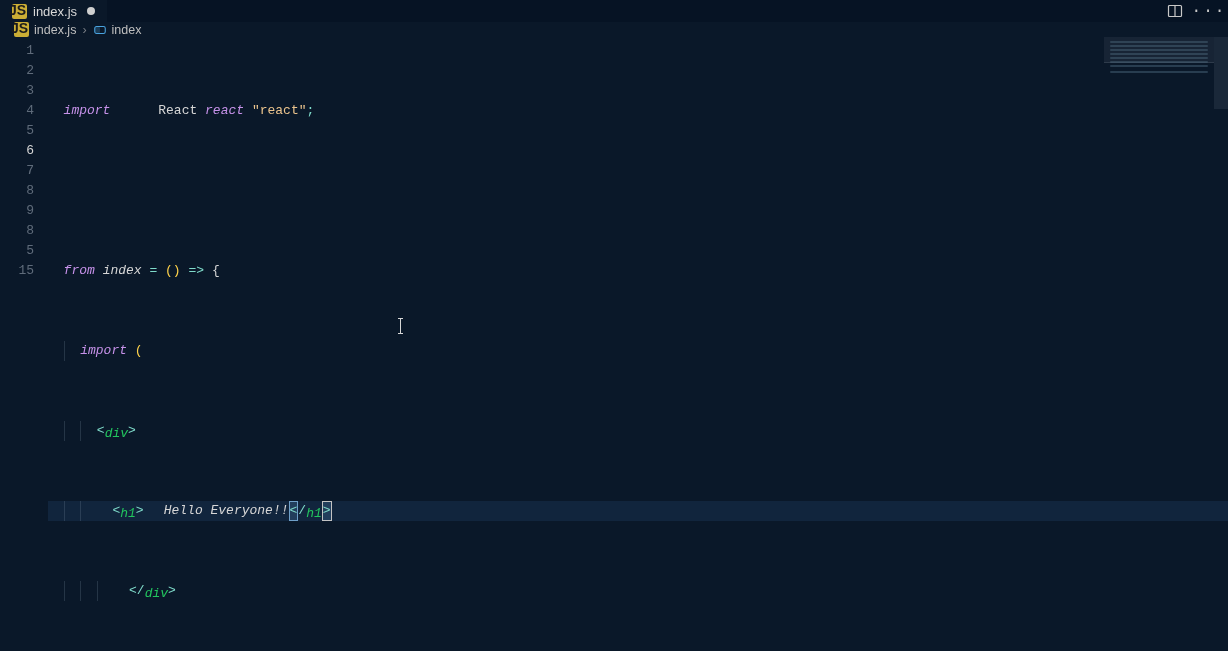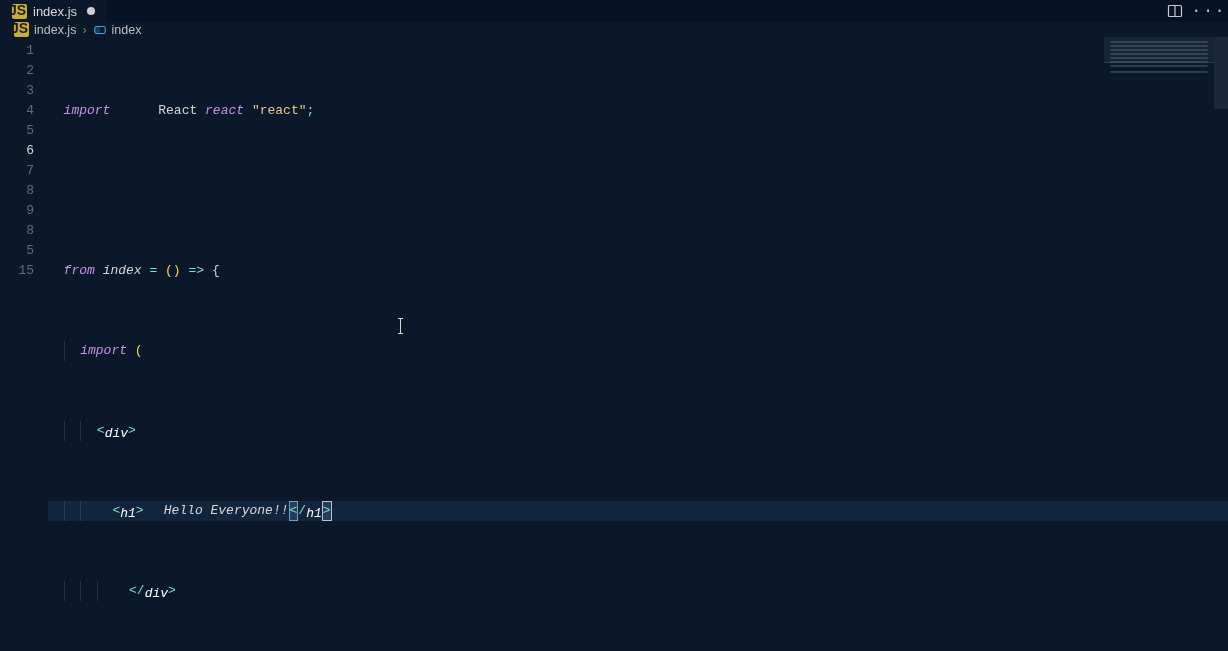--- a/index.html
+++ b/index.html
@@ -32,21 +32,21 @@
   .hl-line-bg { position:absolute; left:0; right:132px; top:0; bottom:0; background: rgba(38,72,112,0.35); z-index:-1;}
   .guide { display:inline-block; width:0; border-left:1px solid rgba(120,140,160,0.25); height:20px; vertical-align:top; }
   .pad { display:inline-block; }
 
   
   .kw  { color:#C792EA; font-style:italic; }        
   .id  { color:#d6d6d6;margin-left:40px; }                            
   .var { color:#d6d6d6; font-style:italic; }         
   .str { color:#ECC48D; }                            
   .pun { color:#7fdbca; }                            
-  .tag { color:#ffffff; font-style:italic;margin-top:6px; }         
+  .tag { color:#22c55e; font-style:italic;margin-top:6px; }         
   .ang { color:#7fdbca; }                            
   .content { color:#d6d6d6; font-style:italic;margin-left:20px; }
   .paren { color:#ffd24a; }
   .brace { color:#d6d6d6; }
 
   .boxsel { display:inline-block; border:1px solid #6fa0c9; background:rgba(60,100,140,0.4); padding:0 0; line-height:18px; height:20px;}
   .cursorbox { border:1px solid #c3c3c3; }
 
   
   .minimap { position:absolute; top:0; right:14px; width:110px; height:100%; background:transparent; opacity:.9; }

